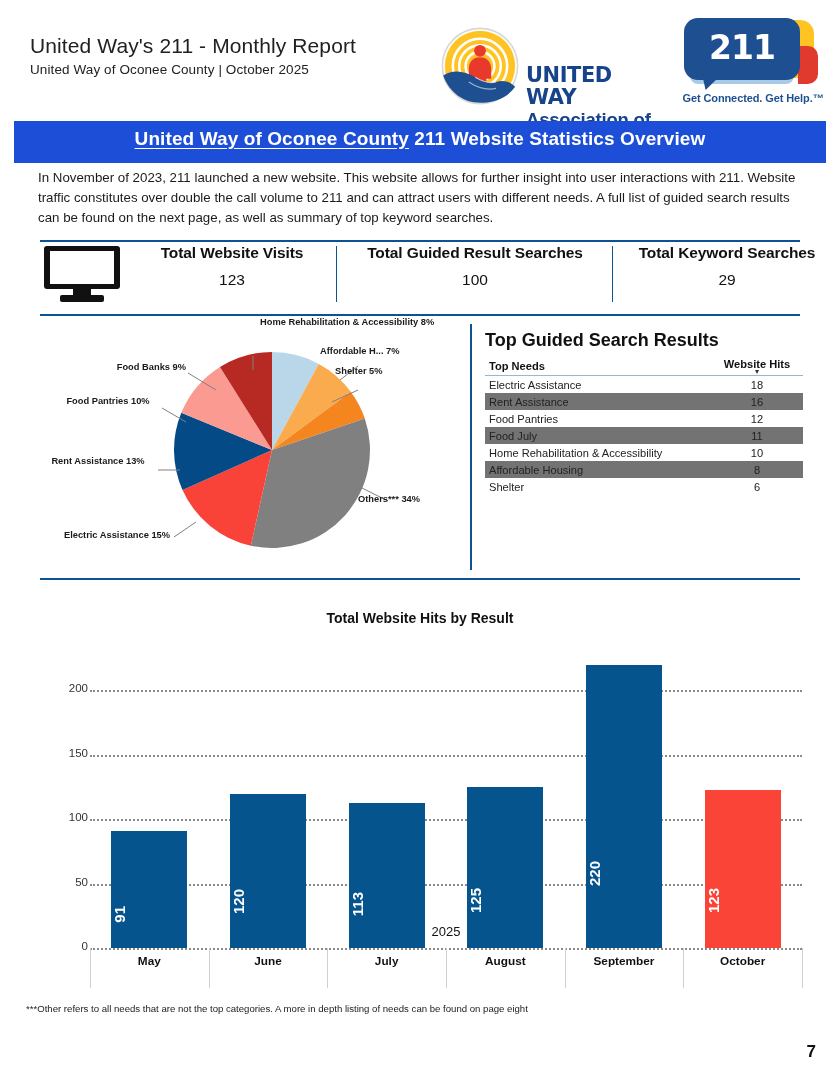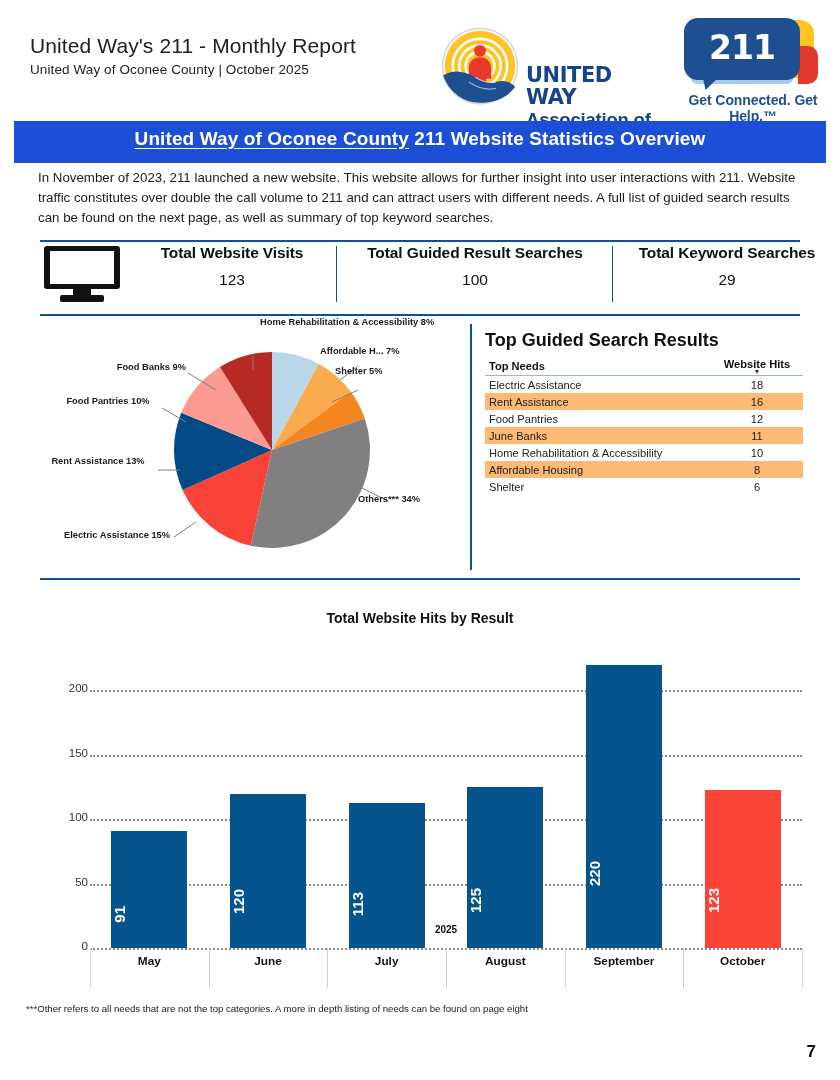--- a/index.html
+++ b/index.html
@@ -29,21 +29,21 @@
             text-align:center;color:#fff;font-size:33px;font-weight:bold;letter-spacing:-1px;
             font-family:"DejaVu Sans",sans-serif;}
   .b211-tail{position:absolute;left:26px;top:56px;width:20px;height:16px;background:#1d4f91;
              clip-path:polygon(0 0,100% 0,18% 100%);}
   .b211-y{position:absolute;left:112px;top:2px;width:26px;height:58px;border-radius:0 14px 14px 0;
           background:#ffc423;}
   .b211-r{position:absolute;left:122px;top:28px;width:20px;height:38px;border-radius:0 10px 10px 0;
           background:#e03a2f;}
   .b211-lb{position:absolute;left:14px;top:58px;width:104px;height:8px;background:#a9cbe8;
            border-radius:0 0 10px 10px;}
-  .b211-tag{position:absolute;left:4px;top:74px;width:146px;text-align:center;font-size:14px;
+  .b211-tag{position:absolute;left:4px;top:74px;width:146px;text-align:center;font-size:11px;
             font-weight:bold;color:#1d4f91;letter-spacing:-.1px;}
 
   
   .sect-bar{position:absolute;left:14px;top:121px;width:812px;height:42px;background:#1d4ed8;text-decoration:underline;}
   .sect-bar-txt{position:absolute;left:0;top:0;width:812px;height:36px;line-height:36px;
                 text-align:center;color:#fff;font-size:19px;font-weight:600;letter-spacing:.1px;}
   .u-under{text-decoration:underline;text-underline-offset:3px;}
 
   
   .intro{position:absolute;left:38px;top:168px;width:762px;font-size:13.3px;line-height:1.52;
@@ -70,39 +70,39 @@
 
   
   .tbl-wrap{position:absolute;left:485px;top:330px;width:318px;}
   .tbl-title{text-align:left;font-size:18px;font-weight:bold;color:#111;margin-bottom:5px;}
   table.tg{border-collapse:collapse;width:100%;font-size:11.1px;}
   table.tg th{font-weight:bold;color:#111;padding:2px 4px 1px 4px;text-align:left;}
   table.tg th.num{text-align:center;width:84px;}
   .th-rule{height:1px;background:#9cb6cc;}
   table.tg td{padding:2.5px 4px;color:#222;}
   table.tg td.num{text-align:center;}
-  table.tg tr.alt td{background:#fdba74;}
+  table.tg tr.alt td{background:#737373;}
   .sortcaret{font-size:8px;color:#333;display:block;line-height:5px;text-align:center;
              margin-top:-1px;}
 
   
   .bar-sect{position:absolute;left:14px;top:594px;width:812px;height:400px;}
   .bar-title{position:absolute;left:0;top:16px;width:812px;text-align:center;font-size:14px;
              font-weight:bold;color:#111;}
   .plot{position:absolute;left:76px;top:54px;width:712px;height:300px;}
   .gridline{position:absolute;left:0;width:712px;height:0;border-top:2px dotted #8a8a8a;}
   .ytick{position:absolute;right:714px;width:40px;text-align:right;font-size:11.5px;color:#333;
          transform:translateY(-8px);}
   .bar{position:absolute;bottom:0;}
   .bar-val{position:absolute;left:0;width:100%;text-align:center;color:#fff;font-size:15px;
            font-weight:bold;writing-mode:vertical-rl;transform:rotate(180deg);}
   .xlab{position:absolute;top:306px;font-size:11.8px;font-weight:bold;color:#111;text-align:center;}
   .xtickmark{position:absolute;top:300px;width:1px;height:40px;background:#d0d0d0;}
-  .xaxis-title{position:absolute;top:330px;width:712px;text-align:center;font-size:10px;
-               font-weight:bold;color:#111;}
+  .xaxis-title{position:absolute;top:330px;width:712px;text-align:center;font-size:13px;
+               font-weight:normal;color:#111;}
 
   
   .footnote{position:absolute;left:26px;top:1003px;font-size:9.6px;color:#1a1a1a;}
   .pageno{position:absolute;right:24px;top:1042px;font-size:17px;font-weight:bold;color:#111;}
 </style>
 </head>
 <body>
 
 <div class="header">
   <div class="title-block">
@@ -236,21 +236,21 @@
         </tr>
         <tr class="alt">
           <td>Rent Assistance</td>
           <td class="num">16</td>
         </tr>
         <tr class="">
           <td>Food Pantries</td>
           <td class="num">12</td>
         </tr>
         <tr class="alt">
-          <td>June Banks</td>
+          <td>Food July</td>
           <td class="num">11</td>
         </tr>
         <tr class="">
           <td>Home Rehabilitation &amp; Accessibility</td>
           <td class="num">10</td>
         </tr>
         <tr class="alt">
           <td>Affordable Housing</td>
           <td class="num">8</td>
         </tr>

